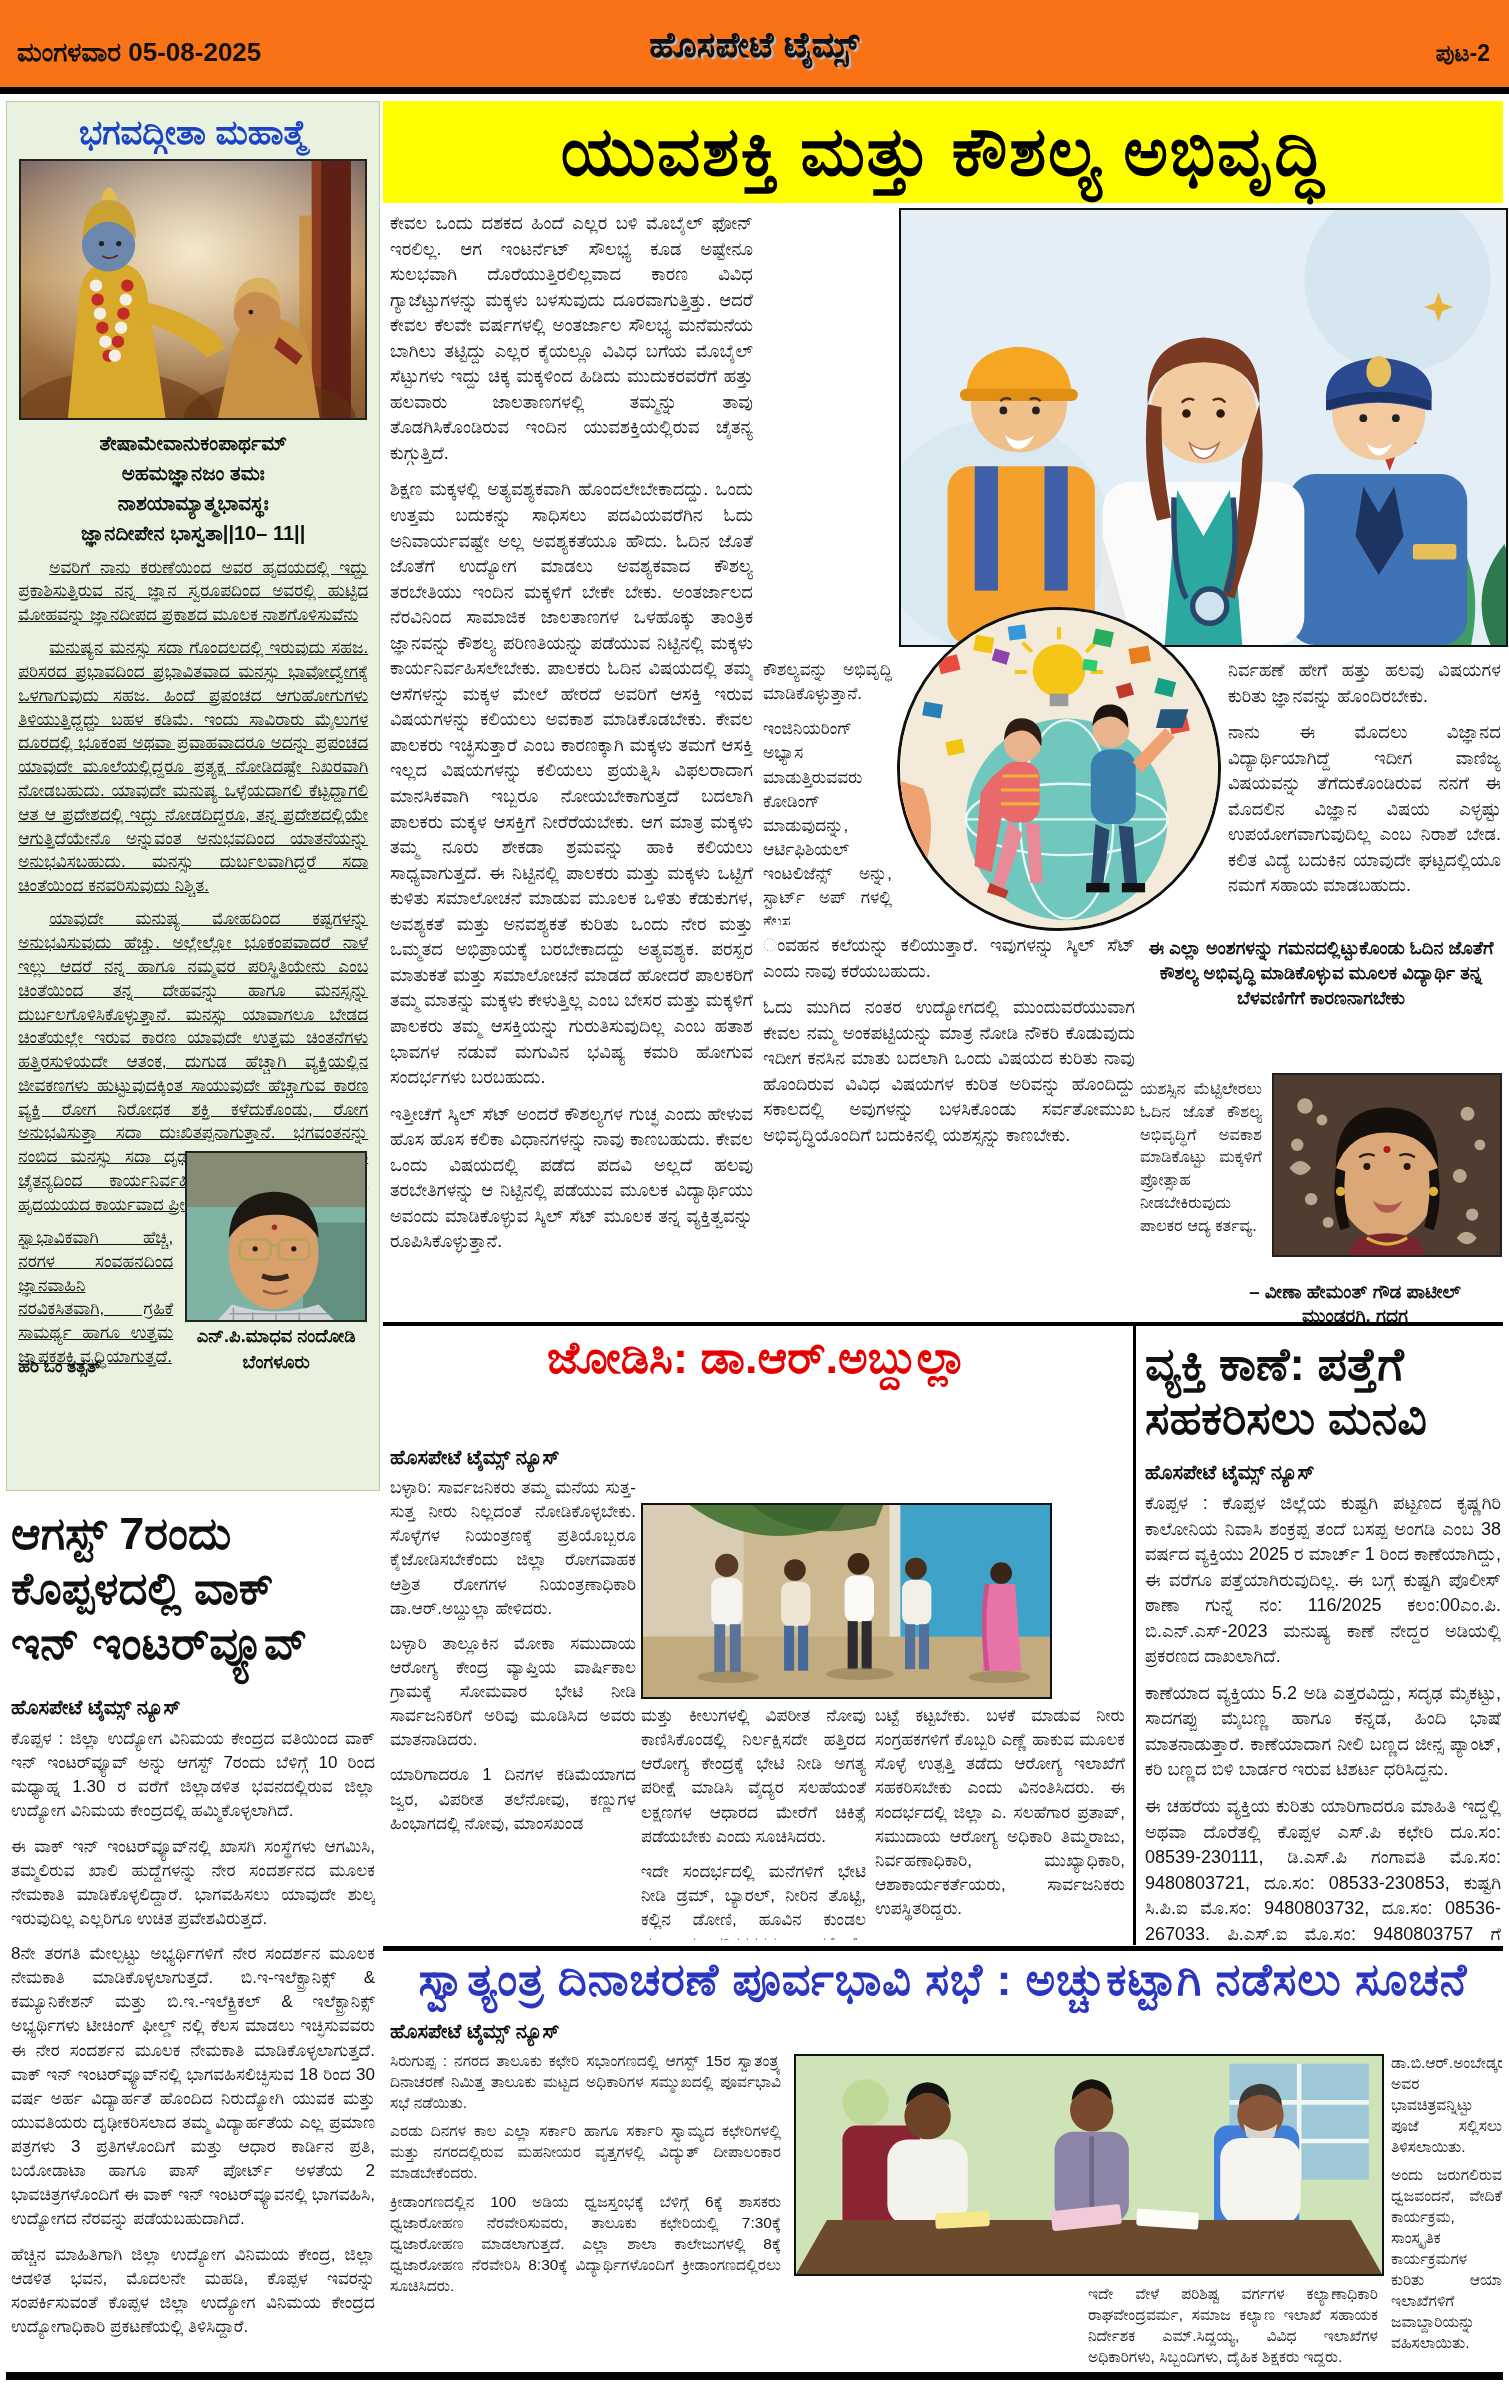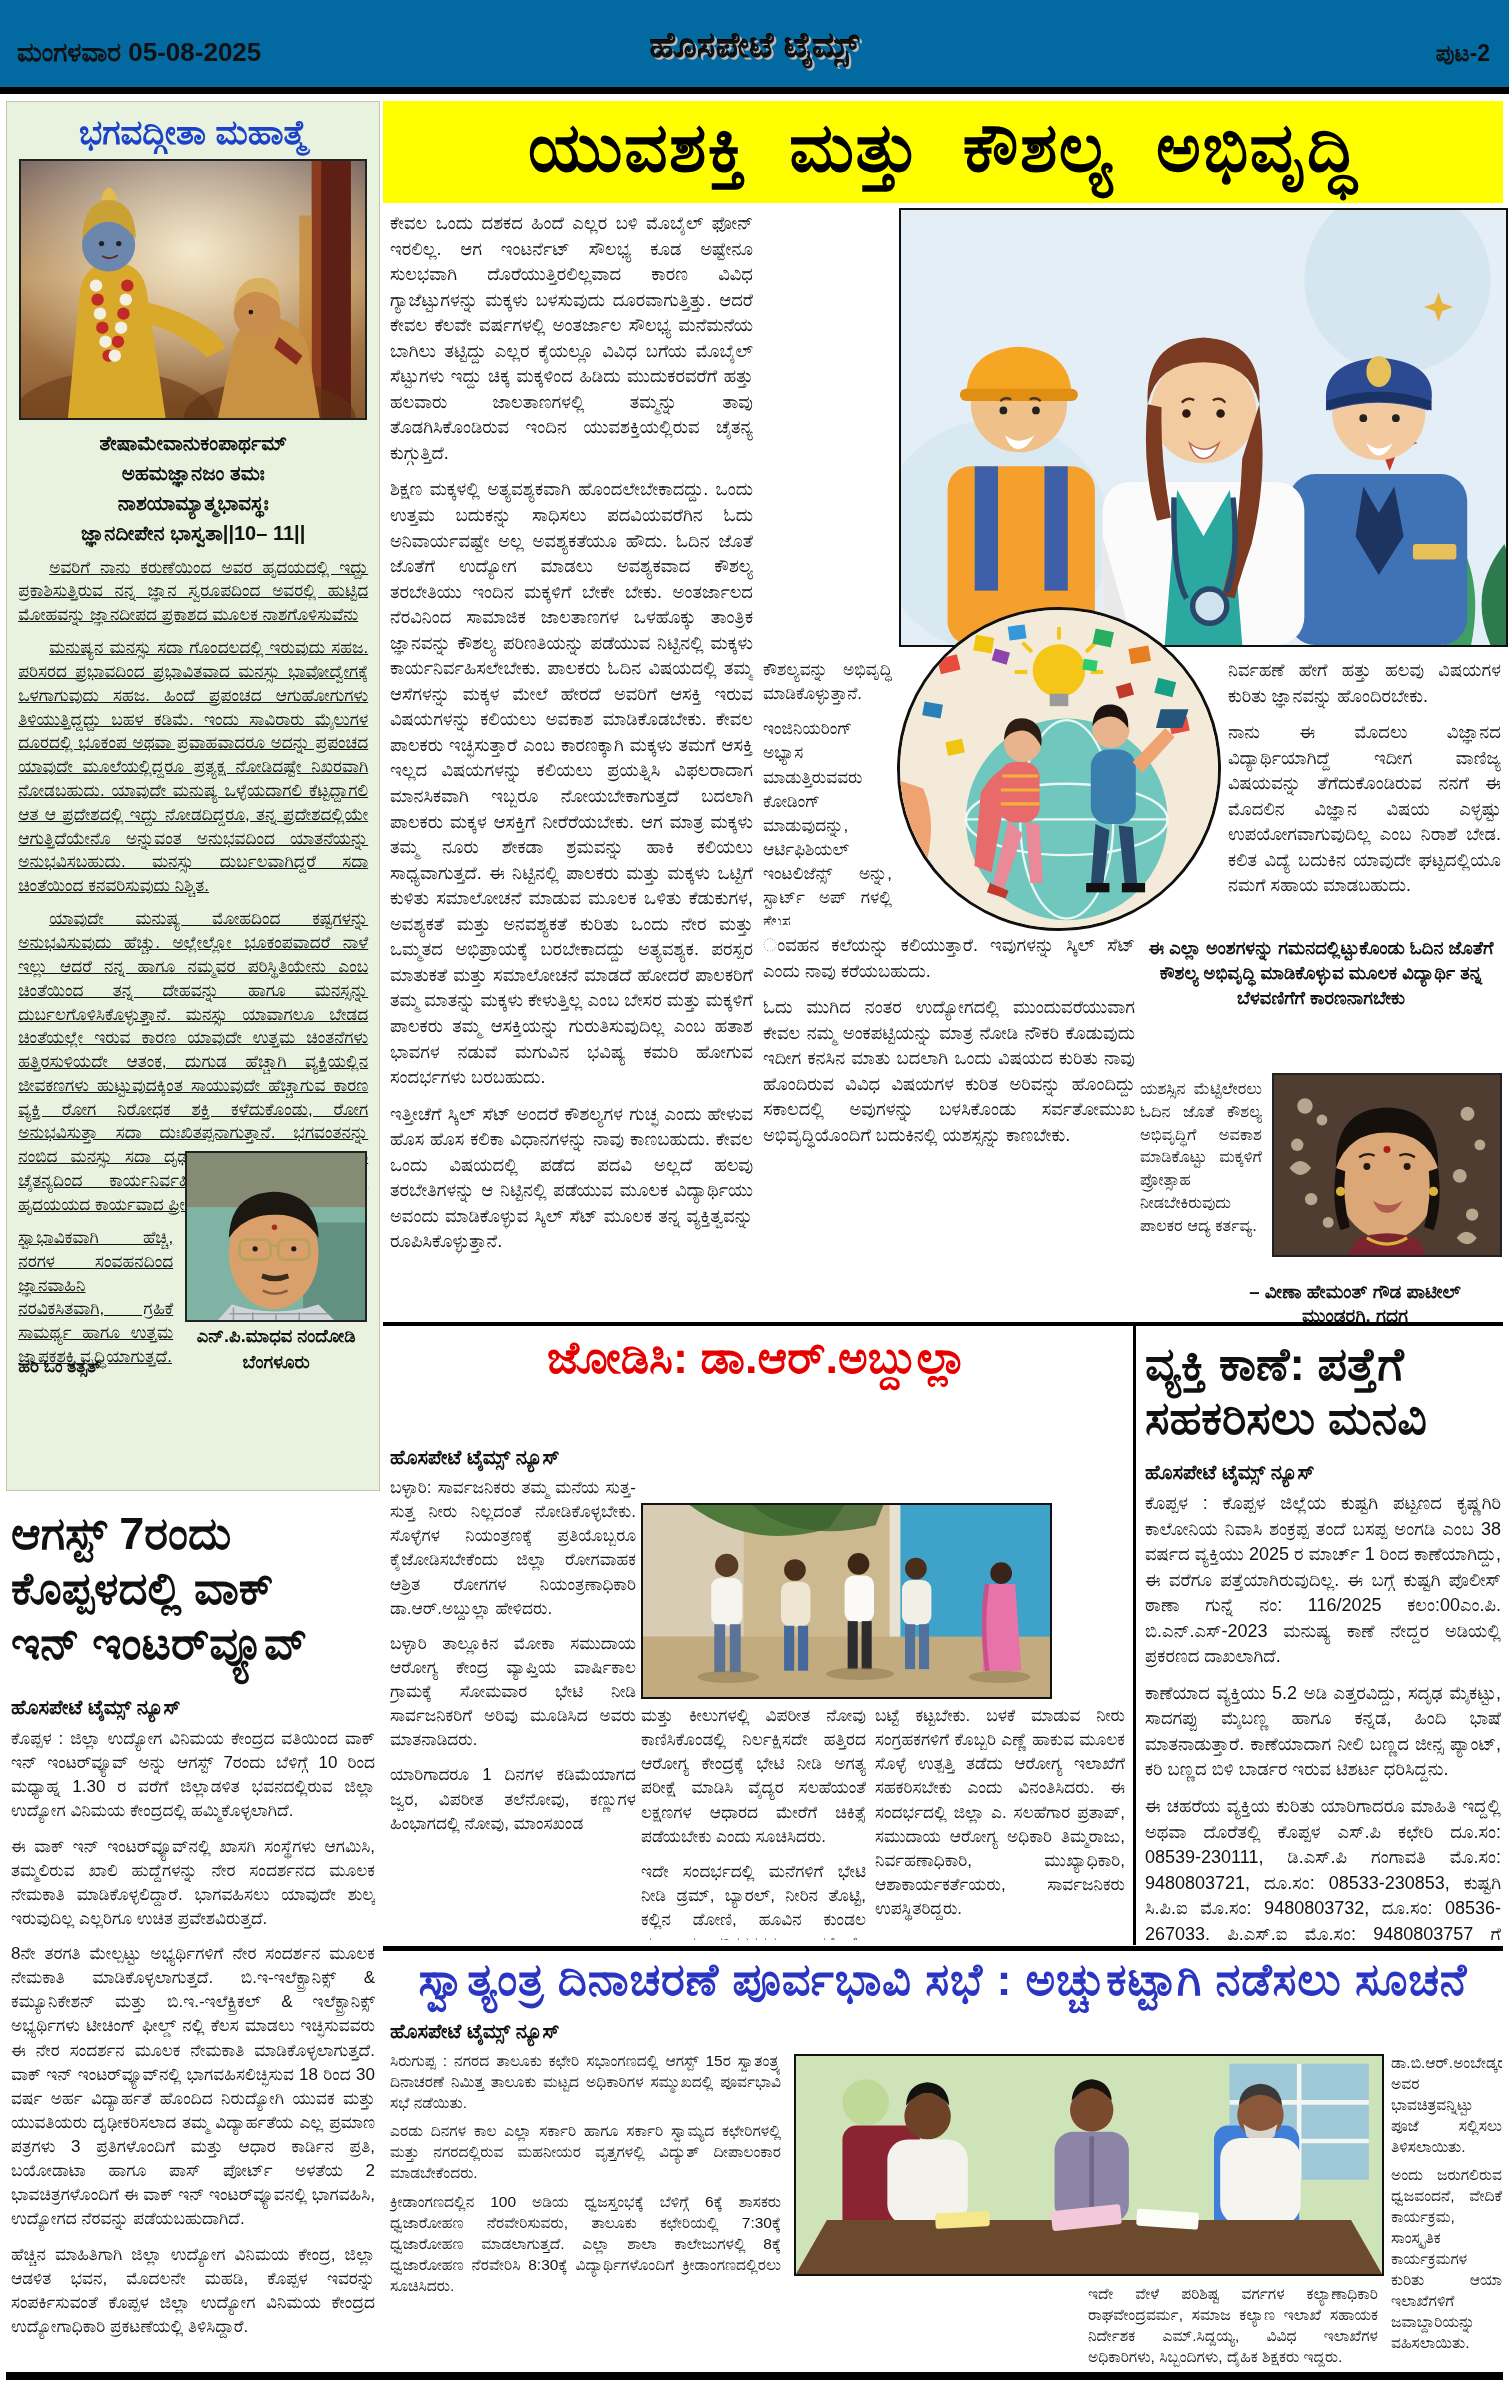--- a/index.html
+++ b/index.html
@@ -1,40 +1,40 @@
 <!DOCTYPE html>
 <html style="font-size:12.4px"><head>
 <meta charset="utf-8">
 <style>
   html,body{margin:0;padding:0;background:#888;}
   .page{position:relative;width:1510px;height:2401px;background:#ffffff;overflow:hidden;
         font-family:"Liberation Sans","DejaVu Sans",sans-serif;color:#111;}
   
-  .masthead{position:absolute;left:0;top:0;width:100%;height:87px;background:#0369a1;text-decoration:underline;}
+  .masthead{position:absolute;left:0;top:0;width:100%;height:87px;background:#f97316;text-decoration:underline;}
   .mast-date{position:absolute;left:17px;top:37px;font-size:26px;font-weight:bold;}
   .mast-title{position:absolute;left:0;right:0;top:26px;text-align:center;font-size:34px;font-weight:800;
               letter-spacing:0.8px;text-shadow:2.3px 2.3px 0 #b9b9b9,-0.8px -0.8px 0 #000;}
   .mast-page{position:absolute;right:20px;top:40px;font-size:23px;font-weight:bold;}
   .mast-rule{position:absolute;left:0;top:87px;width:100%;height:7px;background:#000;}
   
   .gita{position:absolute;left:6.2px;top:101px;width:372px;height:1388px;background:#e9f2df;
         border:0.8px solid #b9c9a9;overflow:hidden;}
   .gita-title{margin:11px 6.2px 4.6px;text-align:center;font-size:34px;font-weight:800;color:#1b43c8;}
   .gita-img{display:block;margin:6.2px auto 7.7px;width:344px;height:257px;border:2.3px solid #222;}
   .shloka{text-align:center;font-weight:bold;font-size:20px;line-height:1.5;margin:3.1px 7.7px 7.7px;}
   .gita-body{margin:0 11px;font-size:17px;line-height:1.4;text-align:justify;text-decoration:underline;}
   .gita-body p{margin:0 0 9.3px;text-indent:31px;}
   .gita-foot{position:relative;margin:0 11px;}
   .gita-close{font-size:17px;font-weight:bold;margin-top:3.1px;}
   .gita-author-wrap{position:absolute;right:0;top:-206px;width:184px;text-align:center;}
   .gita-author-img{width:178px;height:167px;border:2.3px solid #222;display:block;margin:0 auto;}
   .gita-author-name{font-size:18px;font-weight:bold;margin-top:4.6px;}
   
   .banner{position:absolute;left:383px;top:101px;width:1120px;height:102px;background:#ffff00;
-          display:flex;align-items:center;justify-content:center;font-family:Liberation Mono, monospace;}
+          display:flex;align-items:center;justify-content:center;}
   .banner h1{margin:0;font-size:68px;font-weight:800;color:#000;letter-spacing:1.5px;}
   .coltext{position:absolute;font-size:18px;line-height:1.42;text-align:justify;overflow:hidden;}
   .coltext p{margin:0 0 11px;}
   .lead-illu{position:absolute;left:899px;top:208px;width:605px;height:435px;border:2.3px solid #111;}
   .lead-circle{position:absolute;left:897px;top:607px;width:318px;height:318px;border-radius:50%;
                border:3.9px solid #111;overflow:hidden;background:#f4ead9;}
   .lead-bold{position:absolute;left:1143px;top:936px;width:356px;font-size:18px;line-height:1.4;
              font-weight:bold;text-align:center;}
   .lead-photo{position:absolute;left:1272px;top:1073px;width:226px;height:180px;border:2.3px solid #222;}
   .lead-caption{position:absolute;left:1208px;top:1280px;width:294px;text-align:center;

